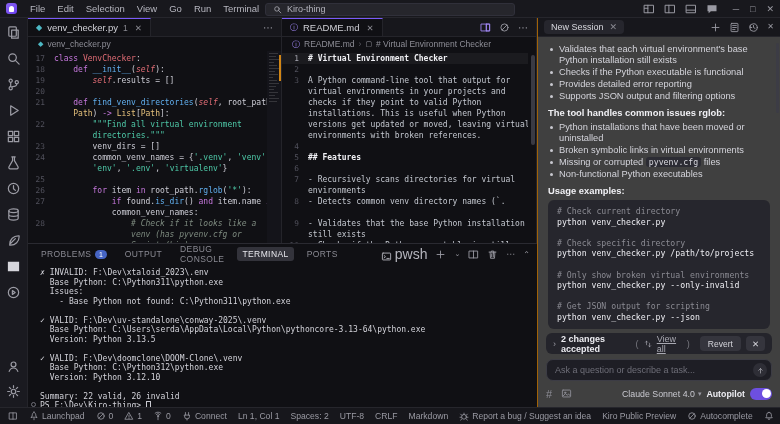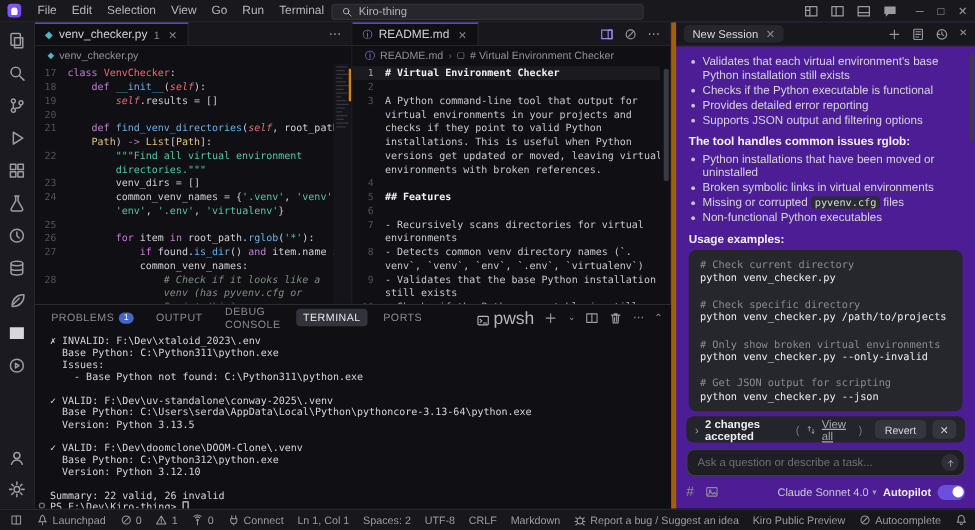--- a/index.html
+++ b/index.html
@@ -81,21 +81,21 @@
   .panel-actions{margin-left:auto;display:flex;align-items:center;gap:8px;color:#9a9aa3;font-size:9px;}
   .panel-actions .wicon{width:11px;height:11px;}
   .panel-actions .shlabel{font-size:14px;color:#b5b5bd;display:flex;gap:3px;align-items:flex-end;padding-left:38px;}
   .termwrap{flex:1;overflow:hidden;padding:4px 4px 0 12px;position:relative;}
   .trow{position:relative;height:9.5px;line-height:9.5px;font-family:"DejaVu Sans Mono",monospace;
         font-size:8px;white-space:pre;color:#d3d3da;}
   .trow .dec{position:absolute;left:-9px;top:1px;width:5px;height:5px;border:1px solid #6f6f78;border-radius:50%;}
   .tcursor{display:inline-block;width:5px;height:8px;border:1px solid #c9c9d0;vertical-align:-1px;}
 
   
-  .chatpanel{width:243px;flex:0 0 auto;background:#4c1d95;border-left:4px solid #a16207;display:flex;
+  .chatpanel{width:243px;flex:0 0 auto;background:#404040;border-left:1px solid #a16207;display:flex;
              flex-direction:column;}
   .chat-tabs{height:19px;display:flex;align-items:center;background:#17171c;border-bottom:1px solid #24242a;
              padding:0 6px;gap:6px;}
   .chat-tab{background:#26262d;border-radius:4px;padding:2px 7px;font-size:9px;color:#d8d8de;display:flex;
             gap:6px;align-items:center;cursor:pointer;}
   .chat-tab .tclose{color:#8a8a92;}
   .chat-tabs .right{margin-left:auto;display:flex;gap:8px;color:#9a9aa3;}
   .chat-tabs .wicon{width:11px;height:11px;}
   .chatbody{flex:1;overflow:hidden;padding:6px 10px 0 10px;position:relative;font-size:9.3px;
             line-height:11px;color:#d4d4db;}
@@ -400,21 +400,21 @@
                 <div class="crow"><span class="ln"></span><span class="ctext"><span class="mdp">checks if they point to valid Python</span></span></div>
                 <div class="crow"><span class="ln"></span><span class="ctext"><span class="mdp">installations. This is useful when Python</span></span></div>
                 <div class="crow"><span class="ln"></span><span class="ctext"><span class="mdp">versions get updated or moved, leaving virtual</span></span></div>
                 <div class="crow"><span class="ln"></span><span class="ctext"><span class="mdp">environments with broken references.</span></span></div>
                 <div class="crow"><span class="ln">4</span><span class="ctext"><span class="mdp"></span></span></div>
                 <div class="crow"><span class="ln">5</span><span class="ctext"><span class="mdh">## Features</span></span></div>
                 <div class="crow"><span class="ln">6</span><span class="ctext"><span class="mdp"></span></span></div>
                 <div class="crow"><span class="ln">7</span><span class="ctext"><span class="mdp">- Recursively scans directories for virtual</span></span></div>
                 <div class="crow"><span class="ln"></span><span class="ctext"><span class="mdp">environments</span></span></div>
                 <div class="crow"><span class="ln">8</span><span class="ctext"><span class="mdp">- Detects common venv directory names (`.</span></span></div>
-                <div class="crow"><span class="ln"></span><span class="ctext"><span class="mdp">venv`, `venv`, `env`, `.env`, `virtualenv`)</span></span></div>
+                <div class="crow"><span class="ln"></span></div>
                 <div class="crow"><span class="ln">9</span><span class="ctext"><span class="mdp">- Validates that the base Python installation</span></span></div>
                 <div class="crow"><span class="ln"></span><span class="ctext"><span class="mdp">still exists</span></span></div>
                 <div class="crow"><span class="ln">10</span><span class="ctext"><span class="mdp">- Checks if the Python executable is still</span></span></div>
               </div>
             <div class="vscroll"></div>
           </div>
         </div>
       </div>
 
       <div class="panel">

